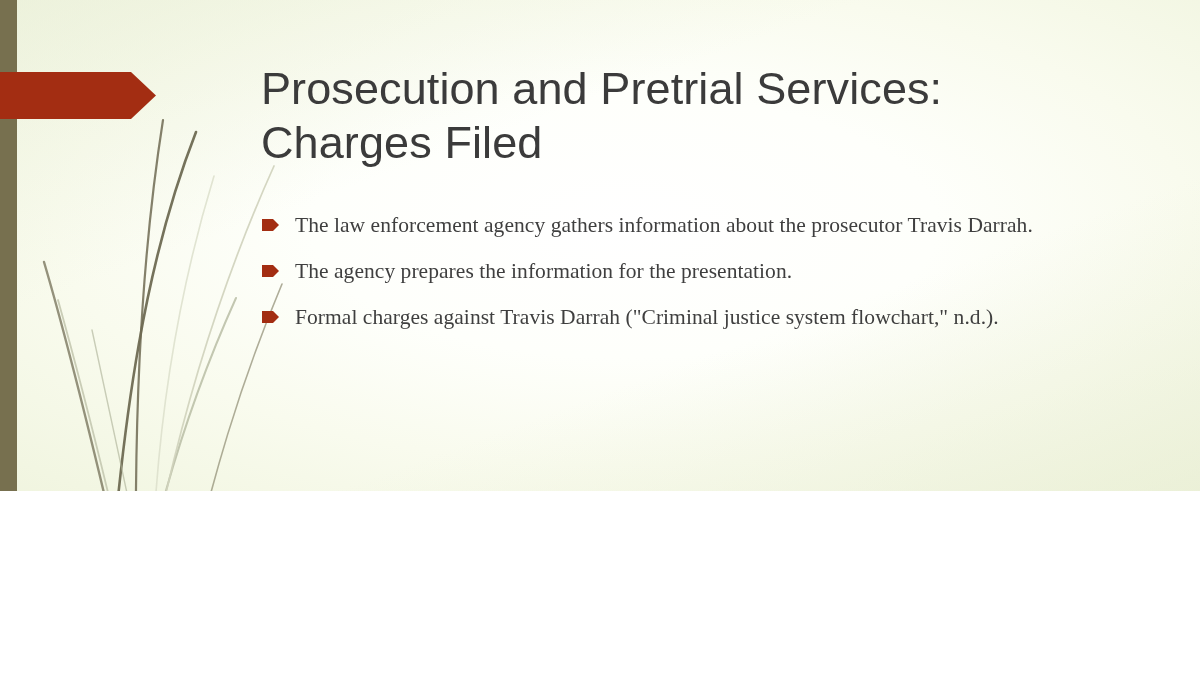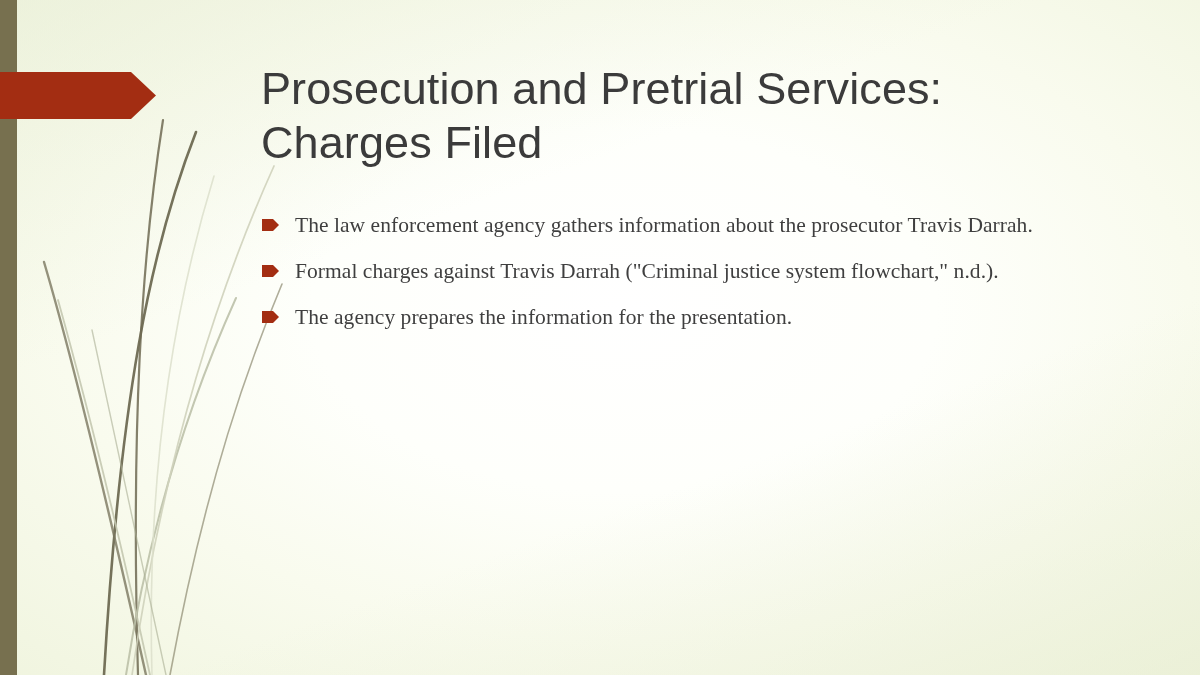--- a/index.html
+++ b/index.html
@@ -4,21 +4,21 @@
 <style>
   html, body {
     margin: 0;
     padding: 0;
     background: #ffffff;
   }
 
   .slide {
     position: relative;
     width: 1200px;
-    height: 675px;
+    height: 491px;
     overflow: hidden;
     font-family: "Liberation Sans", sans-serif;
     background: #f0abfc;
   }
 
   
   .bg-base {
     position: absolute;
     inset: 0;
     background:
@@ -149,25 +149,25 @@
       <svg class="bullet-marker" viewBox="0 0 17 12">
         <polygon points="0,0 11,0 17,6 11,12 0,12" fill="#a32d12"></polygon>
       </svg>
       <span>The law enforcement agency gathers information about the prosecutor Travis Darrah.</span>
     </div>
 
     <div class="bullet-row">
       <svg class="bullet-marker" viewBox="0 0 17 12">
         <polygon points="0,0 11,0 17,6 11,12 0,12" fill="#a32d12"></polygon>
       </svg>
-      <span>Formal charges against Travis Darrah ("Criminal justice system flowchart," n.d.).</span>
+      <span>The agency prepares the information for the presentation.</span>
     </div>
 
     <div class="bullet-row">
       <svg class="bullet-marker" viewBox="0 0 17 12">
         <polygon points="0,0 11,0 17,6 11,12 0,12" fill="#a32d12"></polygon>
       </svg>
-      <span>The agency prepares the information for the presentation.</span>
+      <span>Formal charges against Travis Darrah ("Criminal justice system flowchart," n.d.).</span>
     </div>
 
   </div>
 
 </div>
 
 </body></html>

